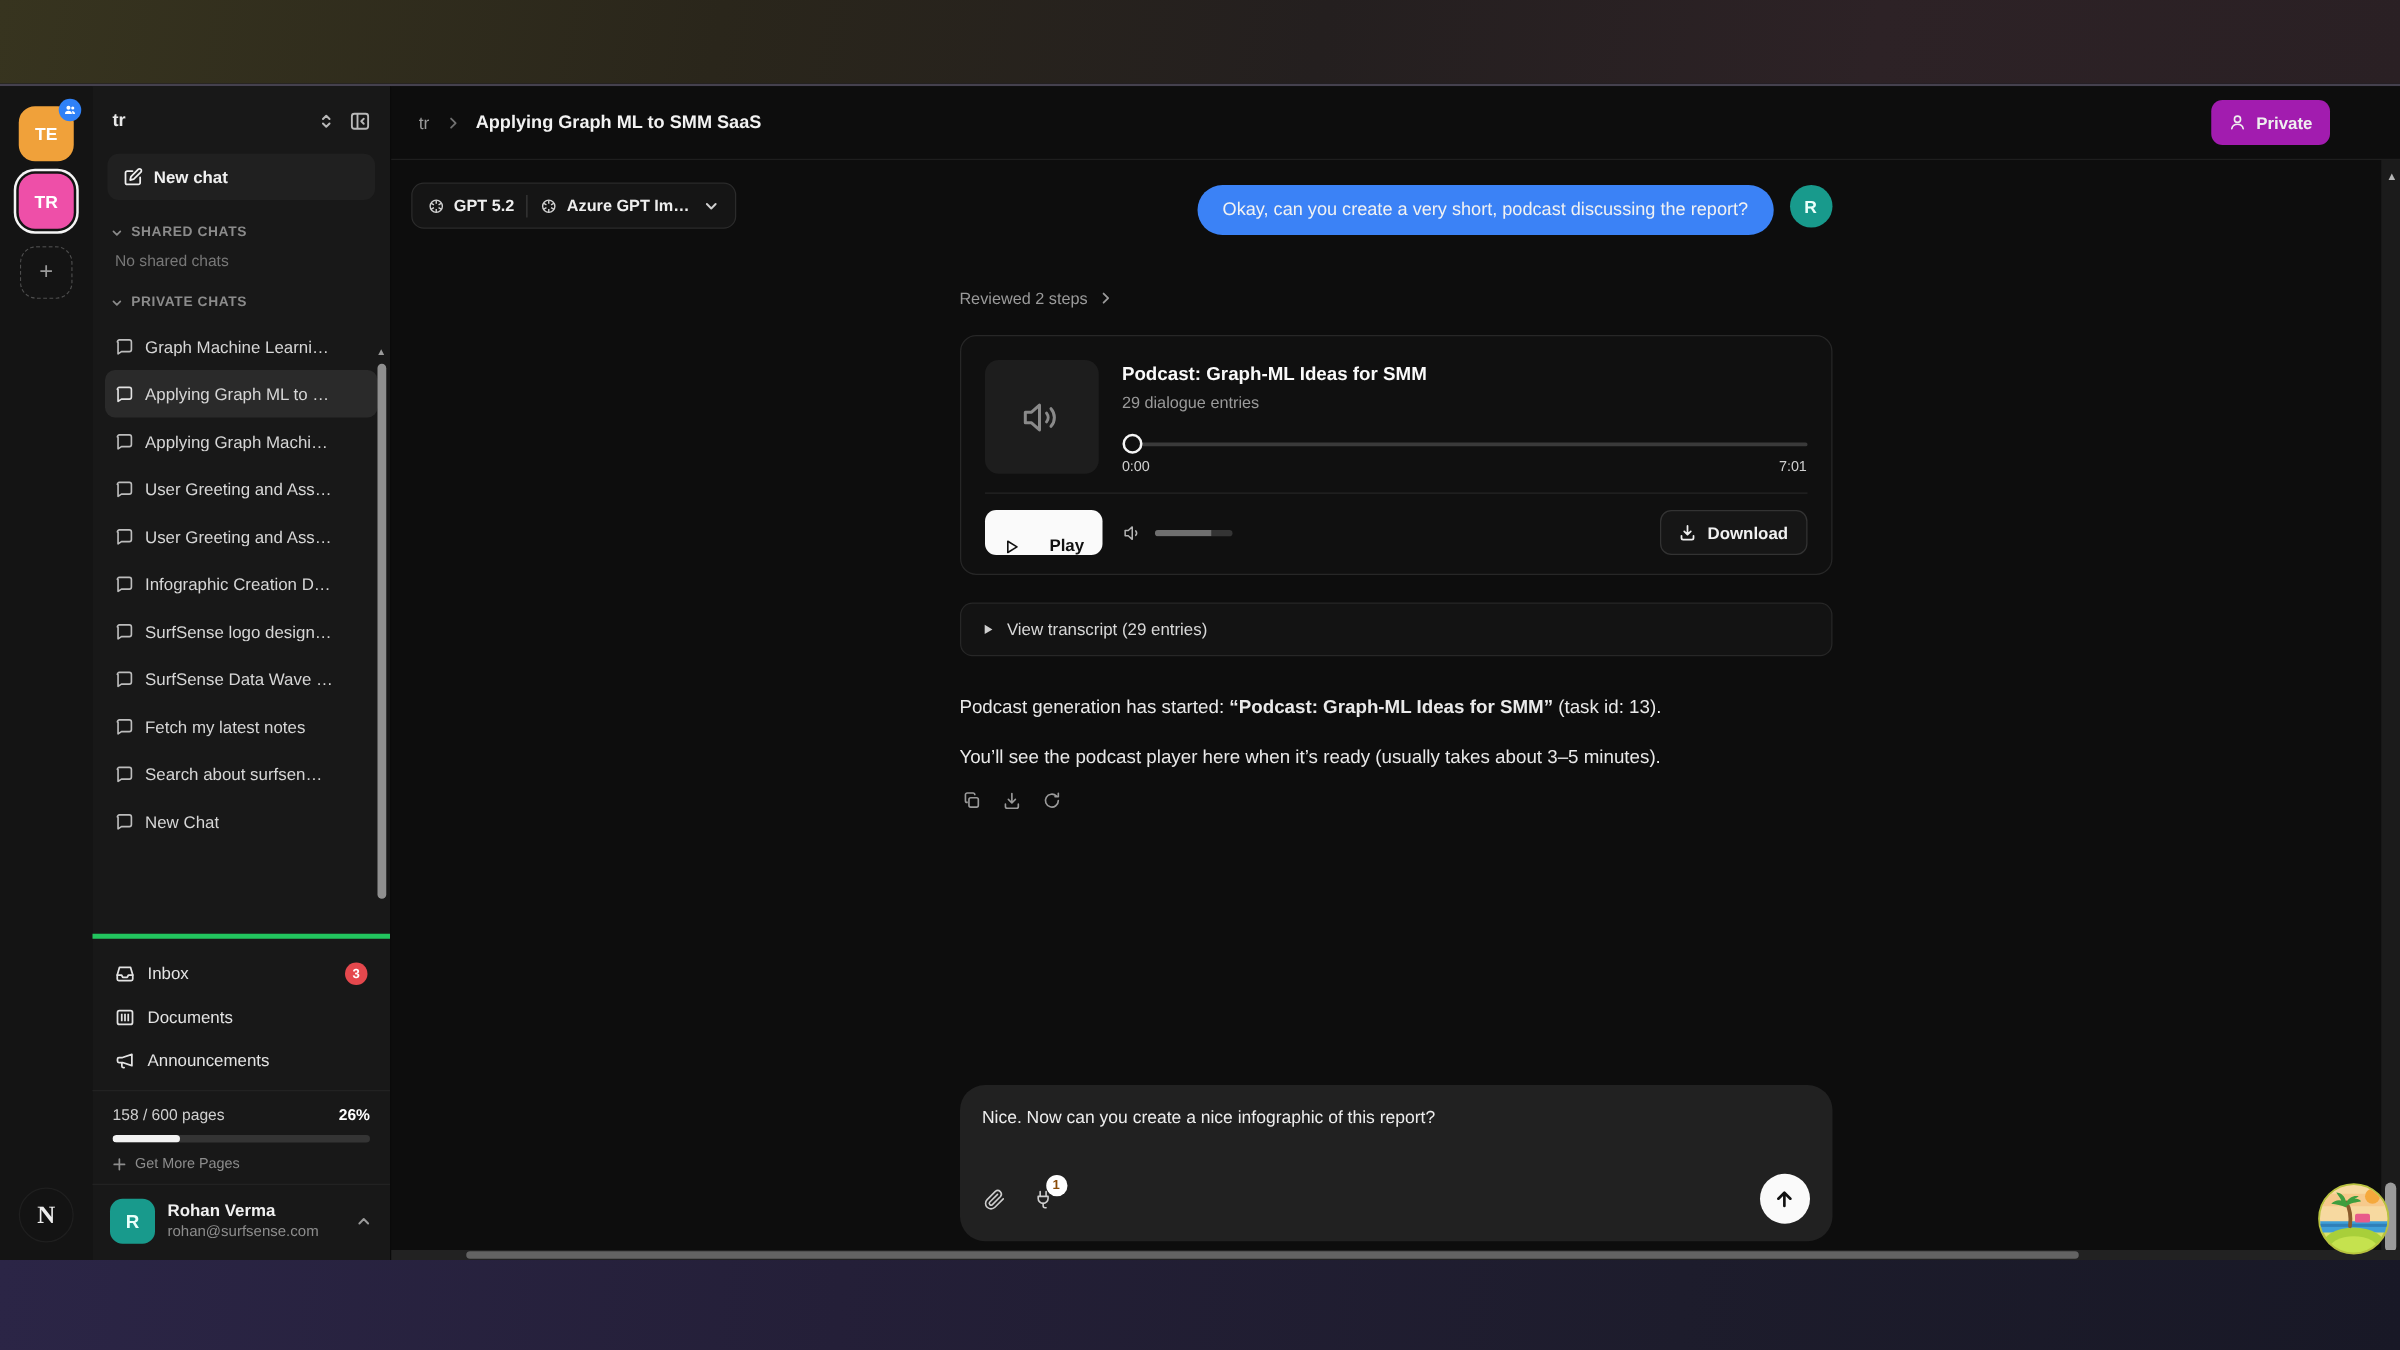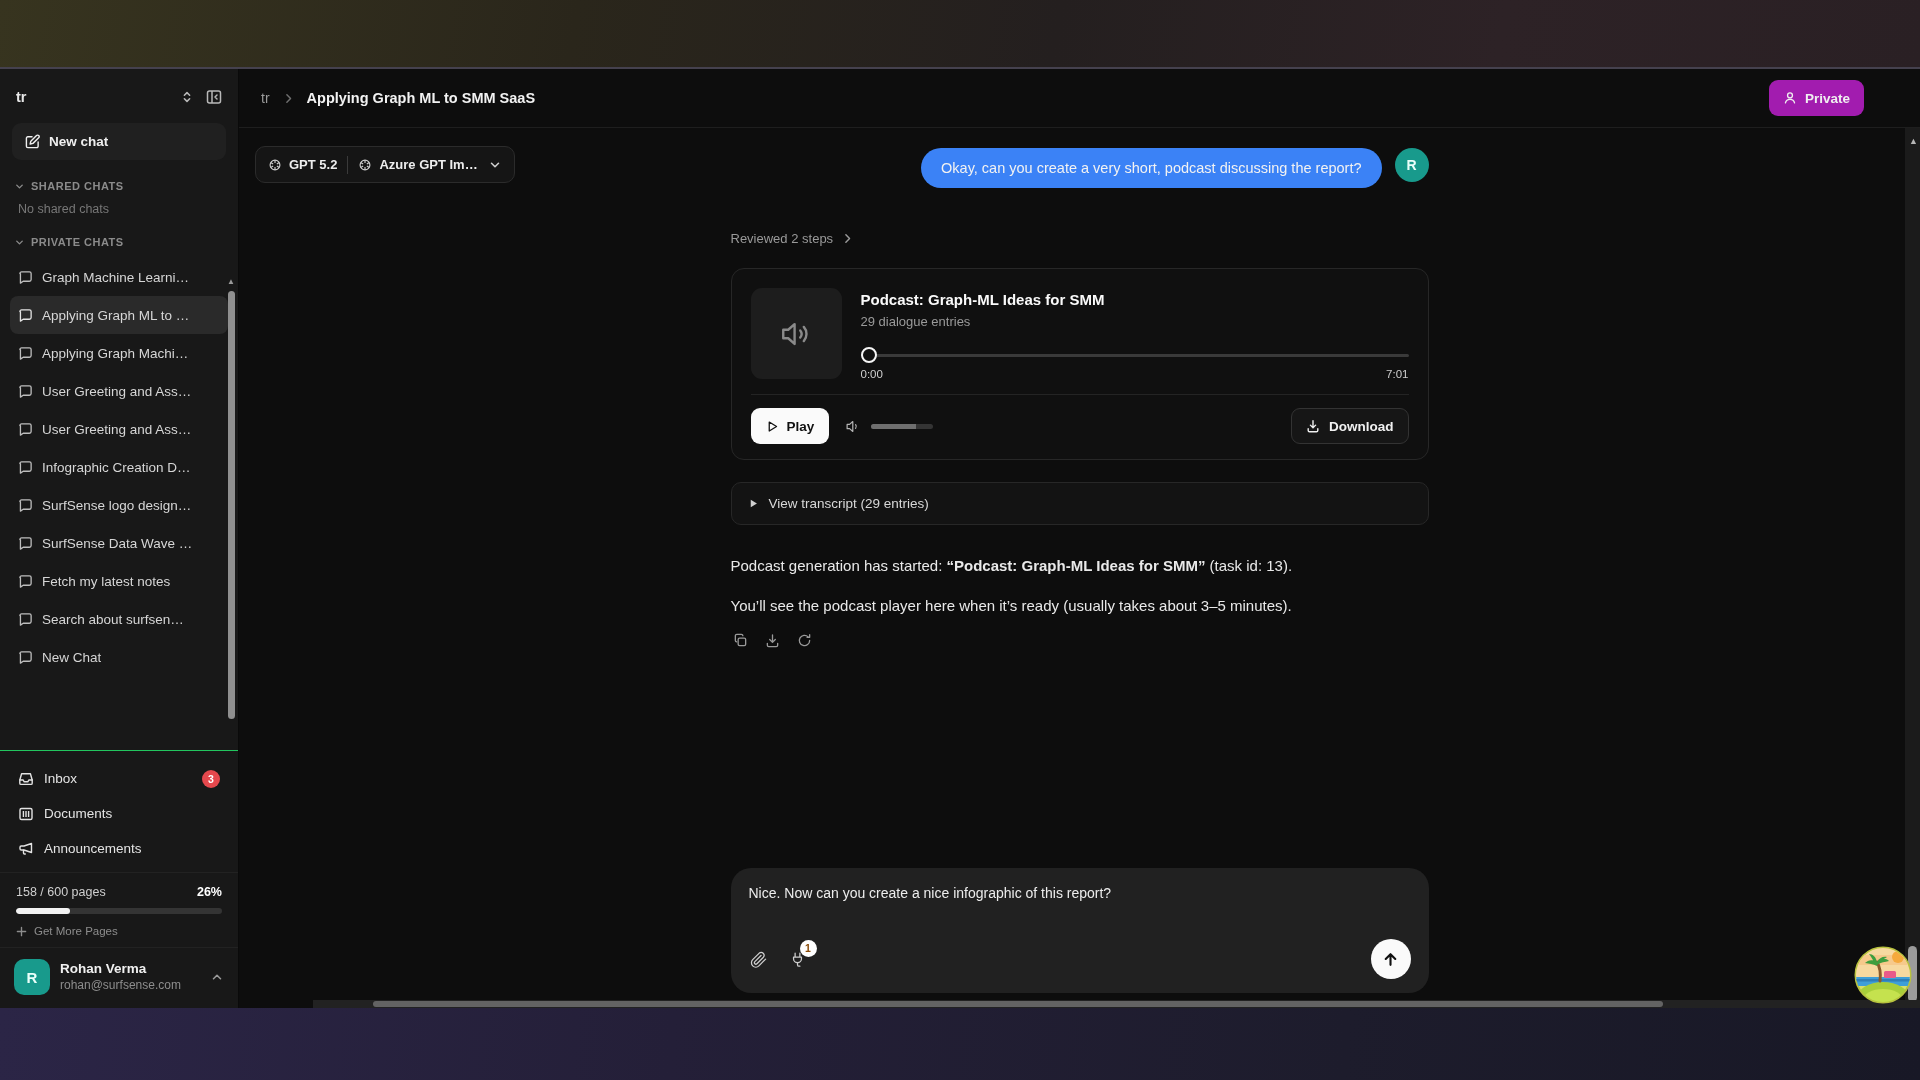--- a/index.html
+++ b/index.html
@@ -74,21 +74,21 @@
     display:flex; align-items:center; gap:9px; height:38px; padding:0 8px;
     border-radius:8px; color:#d6d6d6; font-size:13.5px; cursor:pointer; white-space:nowrap; overflow:hidden;
   }
   .chat-item.active { background:#2a2a2a; }
   .chat-item .lbl { overflow:hidden; text-overflow:ellipsis; }
   .sb-scrollbar {
     position:absolute; right:3px; top:222px; width:7px; height:428px;
     background:#8f8f8f; border-radius:4px; cursor:grab;
   }
   .sb-scroll-arrow { position:absolute; right:3px; top:208px; color:#9a9a9a; font-size:8px; }
-  .sb-nav { border-top:1px solid #22c55e; margin-top:auto; padding:10px 10px 6px 10px; }
+  .sb-nav { border-top:4px solid #22c55e; margin-top:auto; padding:10px 10px 6px 10px; }
   .sb-nav-item {
     display:flex; align-items:center; gap:10px; height:35px; padding:0 8px;
     border-radius:8px; font-size:13.5px; color:#e3e3e3; cursor:pointer;
   }
   .nav-badge {
     margin-left:auto; background:#e5484d; color:#fff; font-size:10.5px; font-weight:bold;
     width:18px; height:18px; border-radius:50%; display:flex; align-items:center; justify-content:center;
   }
   .sb-usage { border-top:1px solid #222; padding:12px 16px 10px 16px; }
   .usage-row { display:flex; justify-content:space-between; align-items:center; font-size:12.5px; color:#cfcfcf; }
@@ -157,21 +157,21 @@
   .pc-track { width:100%; height:3px; background:#3a3a3a; border-radius:2px; }
   .pc-handle {
     position:absolute; left:0; top:0; width:16px; height:16px; border-radius:50%;
     border:2.5px solid #f5f5f5; background:#101010;
   }
   .pc-times { display:flex; justify-content:space-between; font-size:11.5px; color:#cfcfcf; margin-top:5px; }
   .pc-divider { height:1px; background:#242424; margin:14px 0 13px 0; }
   .pc-footer { display:flex; align-items:center; gap:16px; }
   .play-btn {
     background:#fafafa; color:#111; border:none; border-radius:9px; height:36px; min-width:74px;
-    font-size:13.5px; font-weight:bold; display:flex; align-items:center; gap:8px; padding:0 15px;
+    font-size:13.5px; font-weight:bold; display:flex; align-items:flex-end; gap:24px; padding:0 15px;
     cursor:pointer; font-family:inherit;
   }
   .vol-wrap { display:flex; align-items:center; gap:9px; color:#b5b5b5; }
   .vol-track { width:62px; height:5px; border-radius:3px; background:#343434; overflow:hidden; cursor:pointer; }
   .vol-fill { width:72%; height:100%; background:#6f6f6f; }
   .dl-btn {
     margin-left:auto; background:#161616; border:1px solid #333; border-radius:9px; height:36px;
     color:#f0f0f0; font-size:13.5px; font-weight:bold; display:flex; align-items:center; gap:9px;
     padding:0 14px; cursor:pointer; font-family:inherit;
   }
@@ -217,20 +217,44 @@
 </style>
 </head>
 <body>
 
 <div class="stage">
   <div class="desktop-top"></div>
   <div class="desktop-bottom"></div>
 
   <div class="window">
 
+    <div class="rail">
+      <div class="ws-avatar ws-te">
+        <span>TE</span>
+        <span class="ws-badge">
+          <svg width="10" height="10" viewBox="0 0 16 16">
+              <circle cx="6" cy="5" r="2.6" fill="#fff"></circle>
+              <path d="M1.5 13c0-2.5 2-4 4.5-4s4.5 1.5 4.5 4z" fill="#fff"></path>
+              <circle cx="11.5" cy="5.5" r="2" fill="#fff"></circle>
+              <path d="M10.5 9.2c2.2.1 4 1.4 4 3.8h-3.2" fill="#fff"></path>
+            </svg>
+        </span>
+      </div>
+      <div class="ws-avatar ws-tr">
+        <span>TR</span>
+      </div>
+      <button class="ws-add">
+        <span>+</span>
+      </button>
+      <div class="rail-bottom">
+        <div class="n-logo">
+          <span>N</span>
+        </div>
+      </div>
+    </div>
 
     <div class="sidebar">
       <div class="sb-header">
         <span class="sb-title">tr</span>
         <button class="icon-btn">
           <svg width="14" height="14" viewBox="0 0 16 16" fill="none" stroke="#b9b9b9" stroke-width="1.8" stroke-linecap="round" stroke-linejoin="round">
               <path d="M5 6l3-3 3 3M5 10l3 3 3-3"></path>
             </svg>
         </button>
         <button class="icon-btn">

